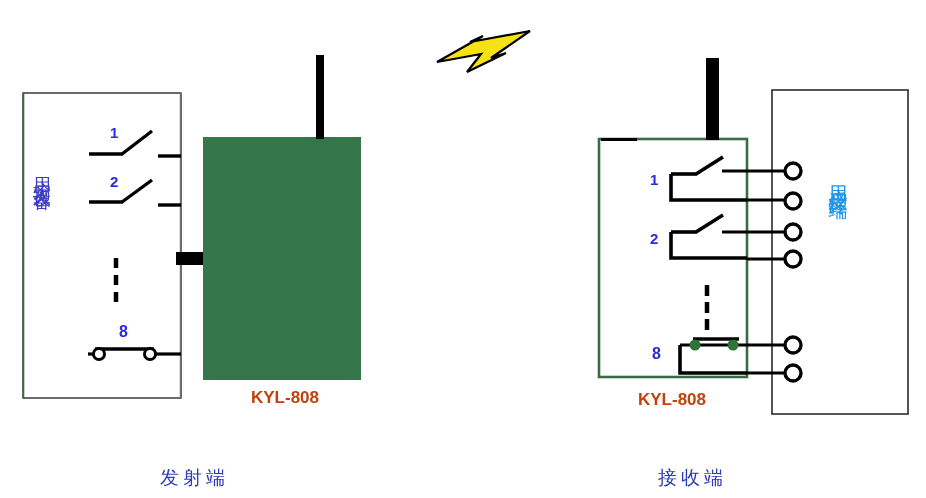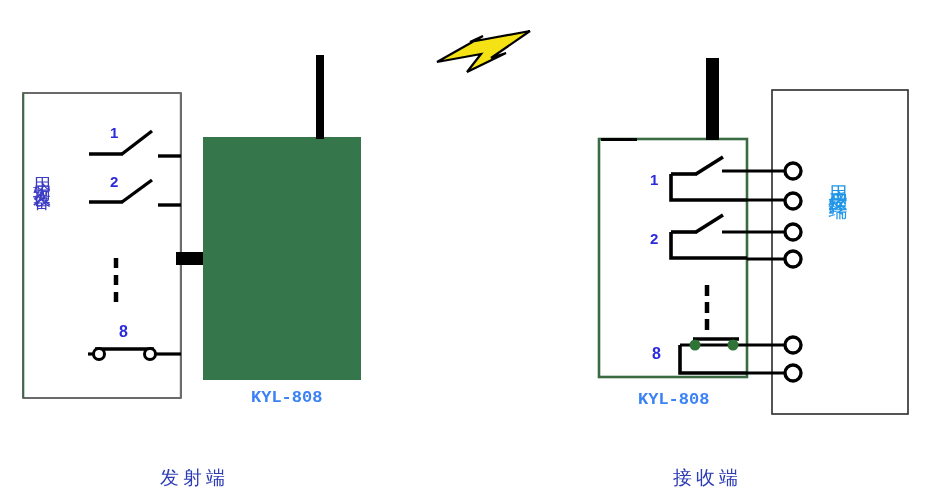--- a/index.html
+++ b/index.html
@@ -50,27 +50,27 @@
   .cn-caption {
     position: absolute;
     font-family: "DejaVu Sans", sans-serif;
     font-size: 19px;
     color: #2d3cb5;
     letter-spacing: 4px;
     white-space: nowrap;
     margin-top: 24px;
   }
   #tx-caption { left: 160px; top: 441px; }
-  #rx-caption { left: 673px; top: 441px; }
+  #rx-caption { left: 658px; top: 441px; }
   .model-label {
     position: absolute;
-    font-family: Liberation Mono, monospace;
+    font-family: Liberation Sans, sans-serif;
     font-size: 17px;
     font-weight: bold;
-    color: #3b82f6;
+    color: #c2410c;
     white-space: nowrap;
   }
   #tx-model-label { left: 251px; top: 388px; }
   #rx-model-label { left: 638px; top: 390px; }
   .num-label {
     position: absolute;
     font-family: "Liberation Sans", sans-serif;
     font-size: 15px;
     font-weight: bold;
     color: #2b2bdd;

